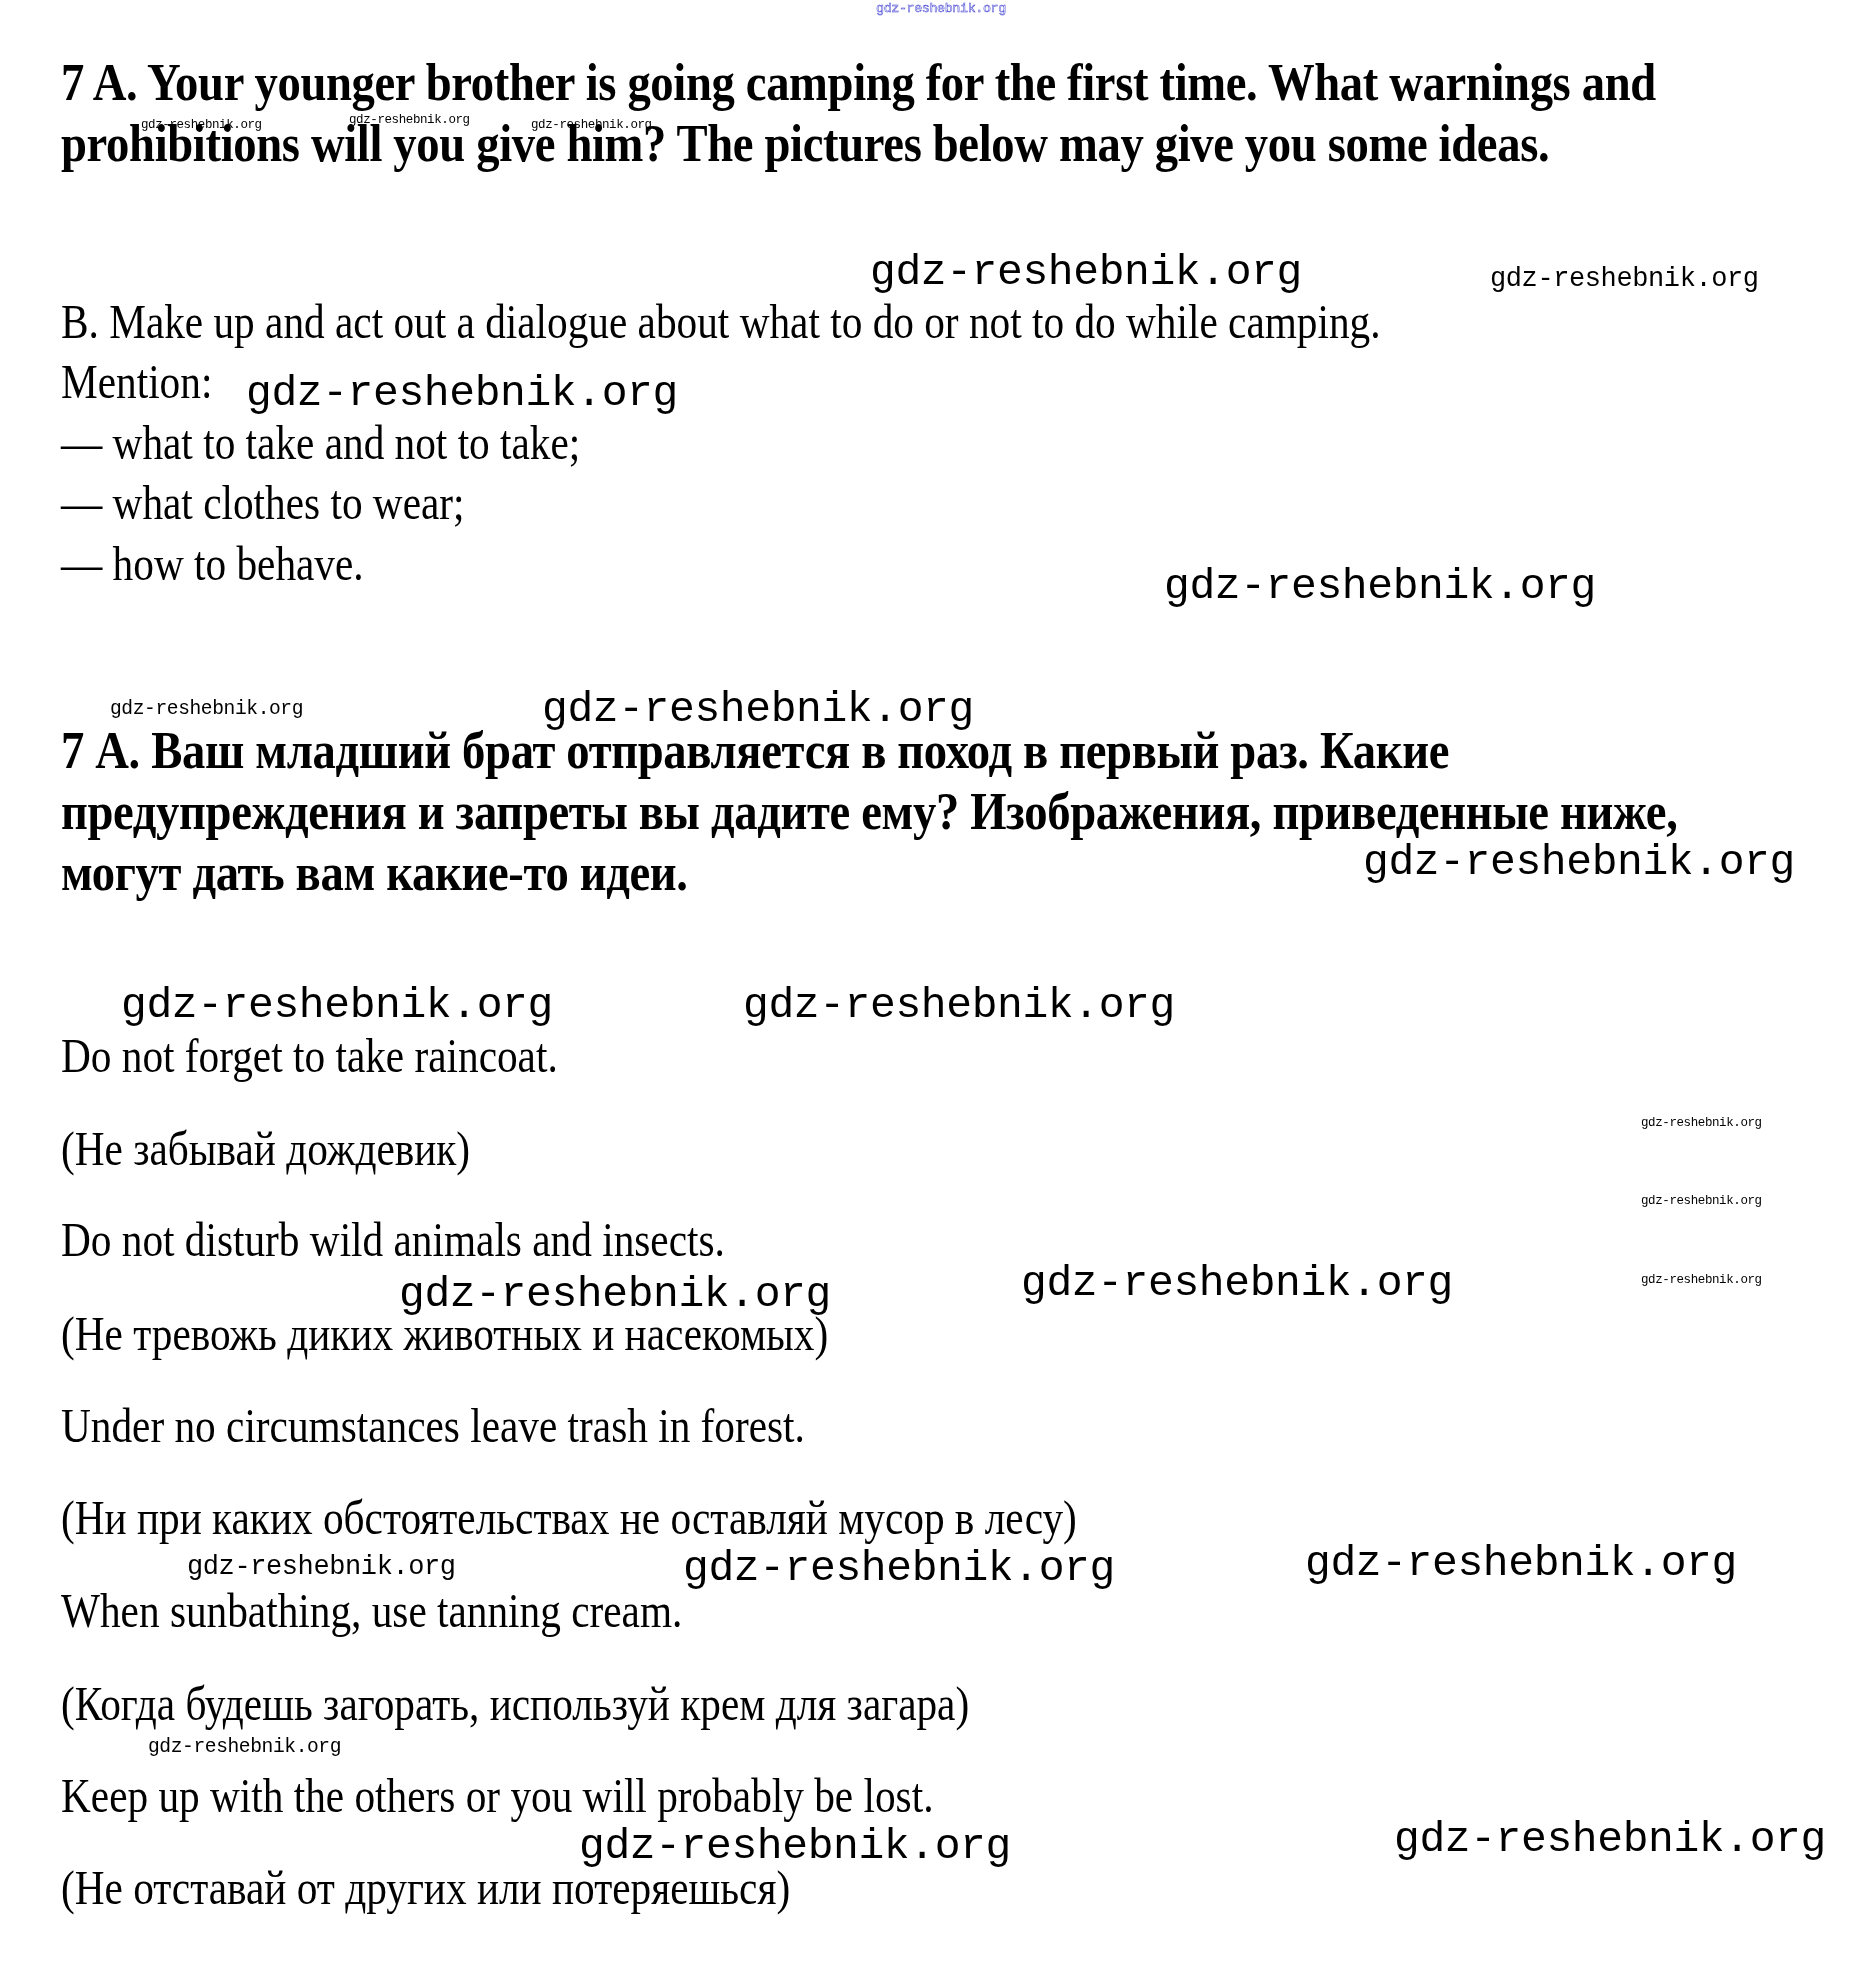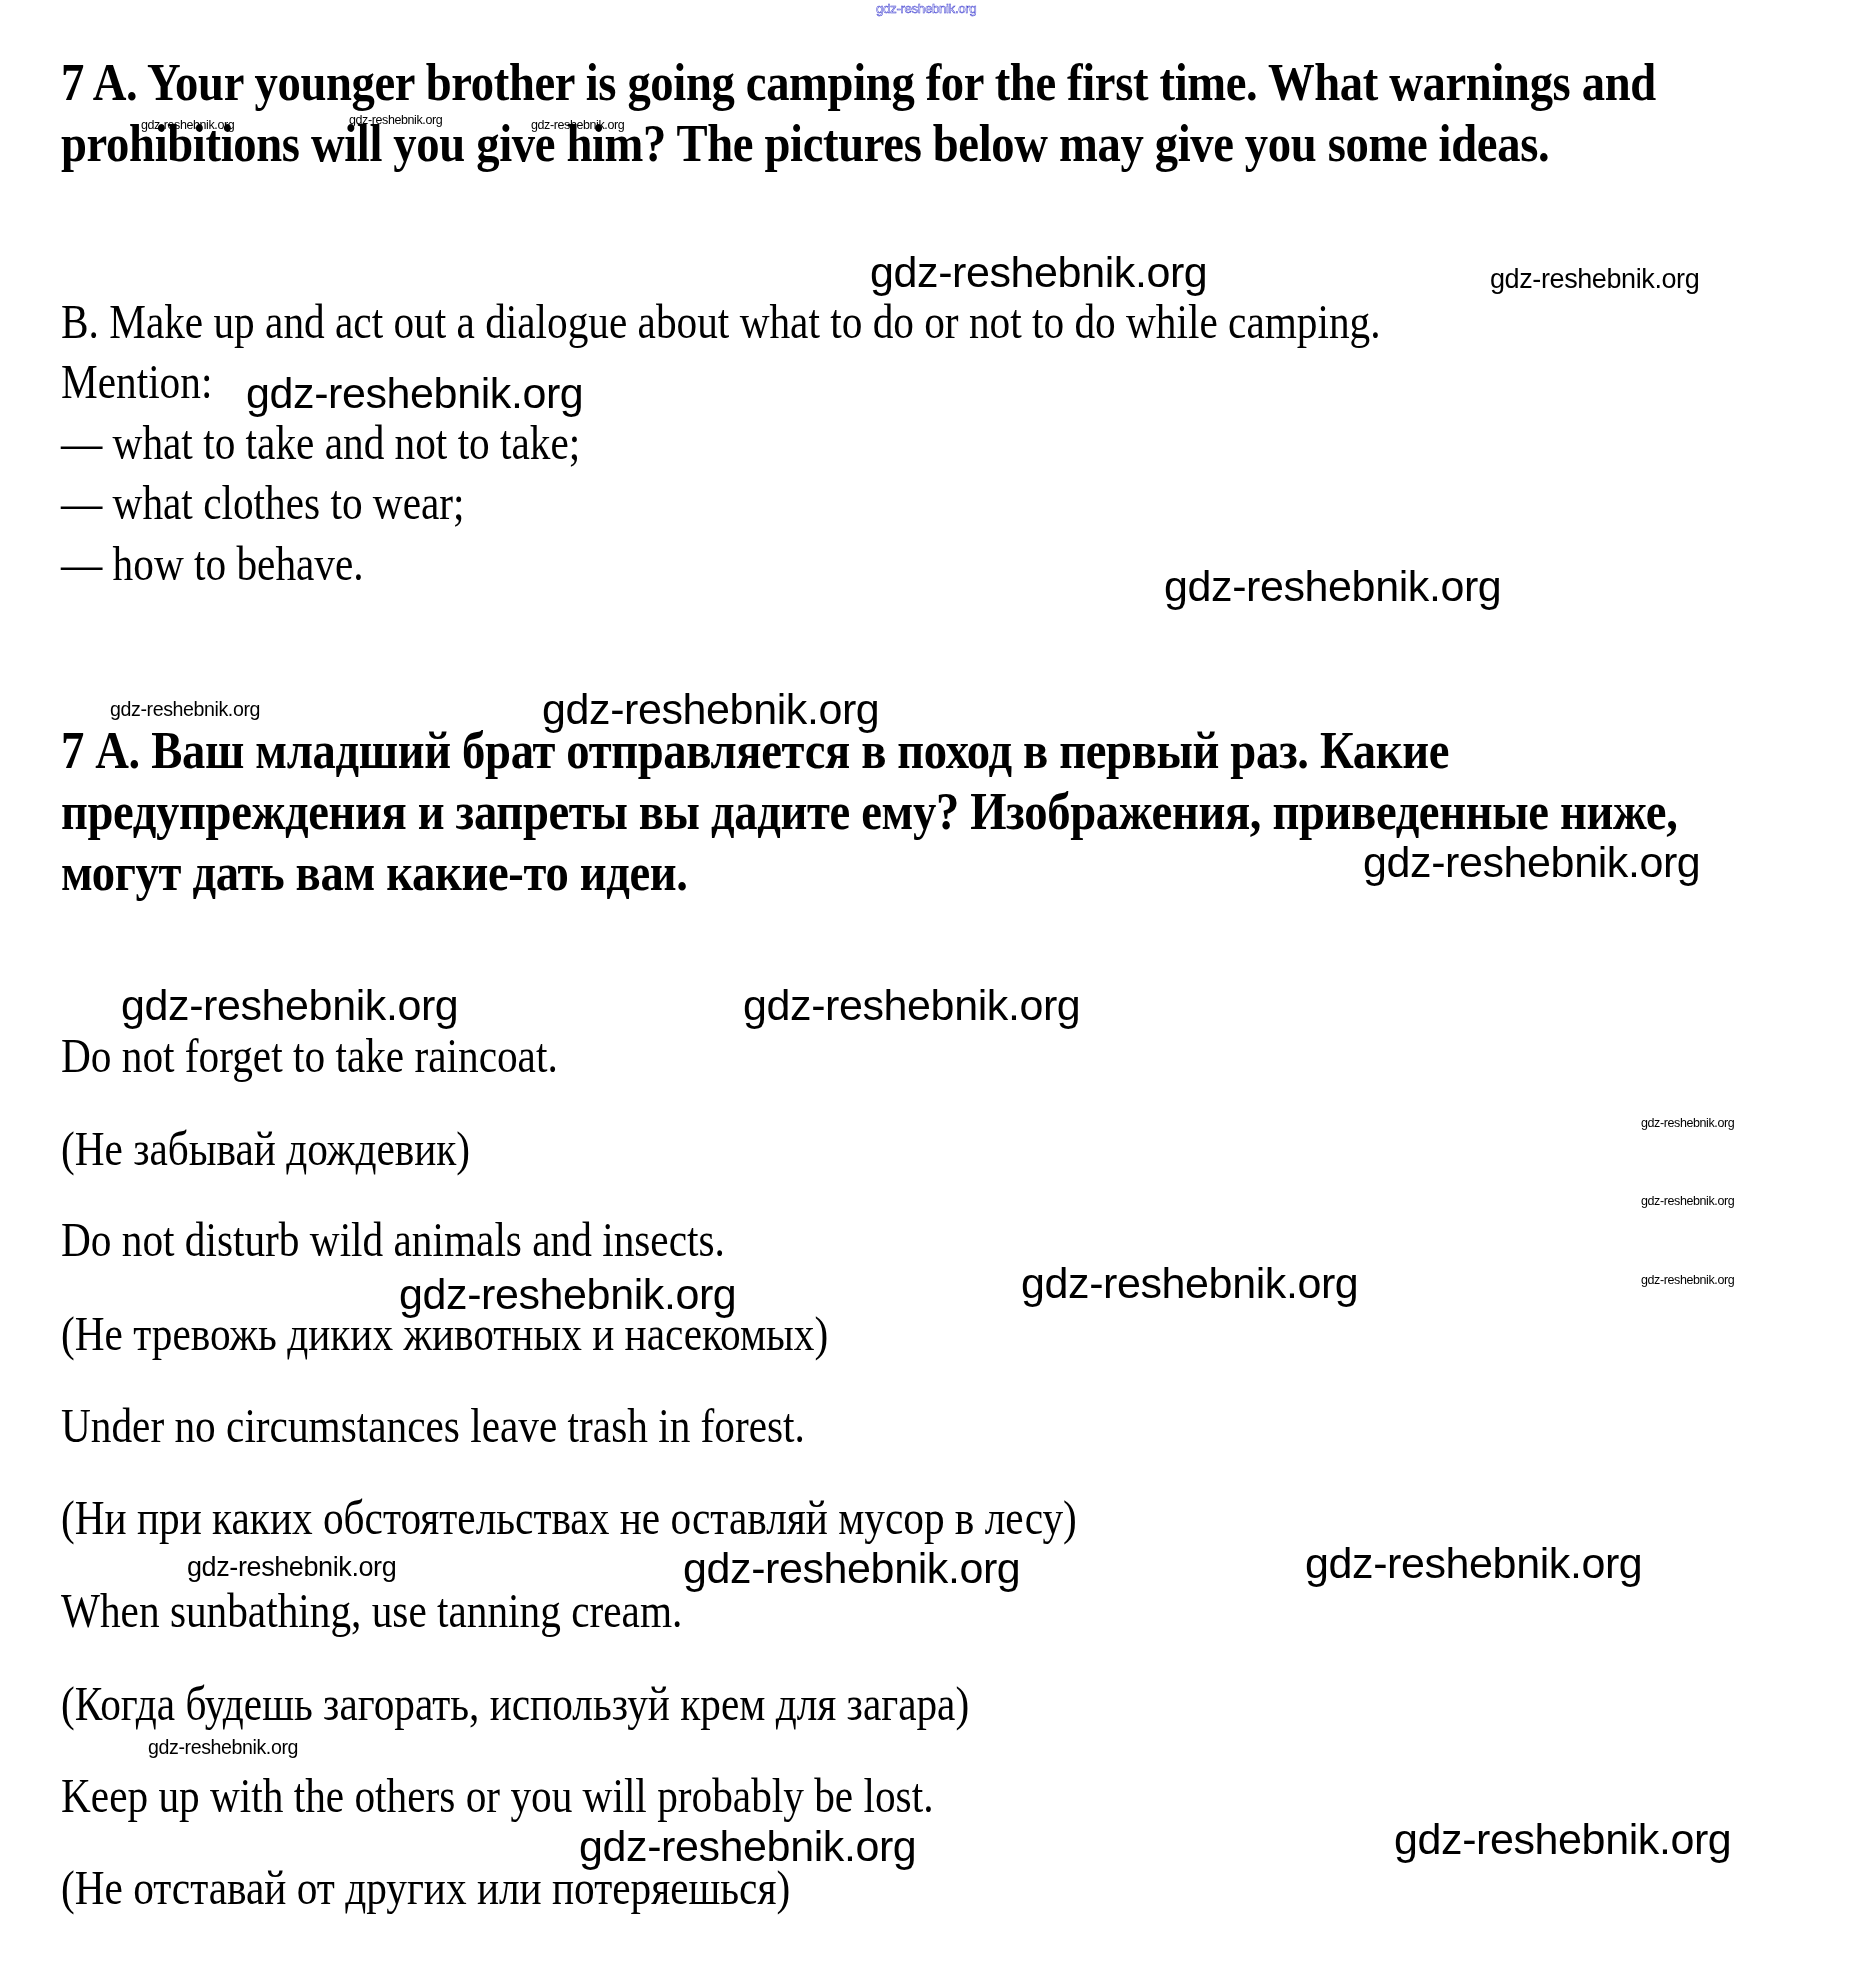--- a/index.html
+++ b/index.html
@@ -9,21 +9,21 @@
     }
     body {
       width: 1867px;
       height: 1982px;
       position: relative;
       overflow: hidden;
       color: #000;
     }
     .wm {
       position: absolute;
-      font-family: Liberation Sans, sans-serif;
+      font-family: Liberation Mono, monospace;
       color: #000;
       white-space: nowrap;
       letter-spacing: -0.4px;
       line-height: 1;
     }
     .wm-big { font-size: 43px; }
     .wm-mid { font-size: 27px; }
     .wm-sm { font-size: 19.6px; }
     .wm-xs { font-size: 12.5px; }
     .wm-top {

